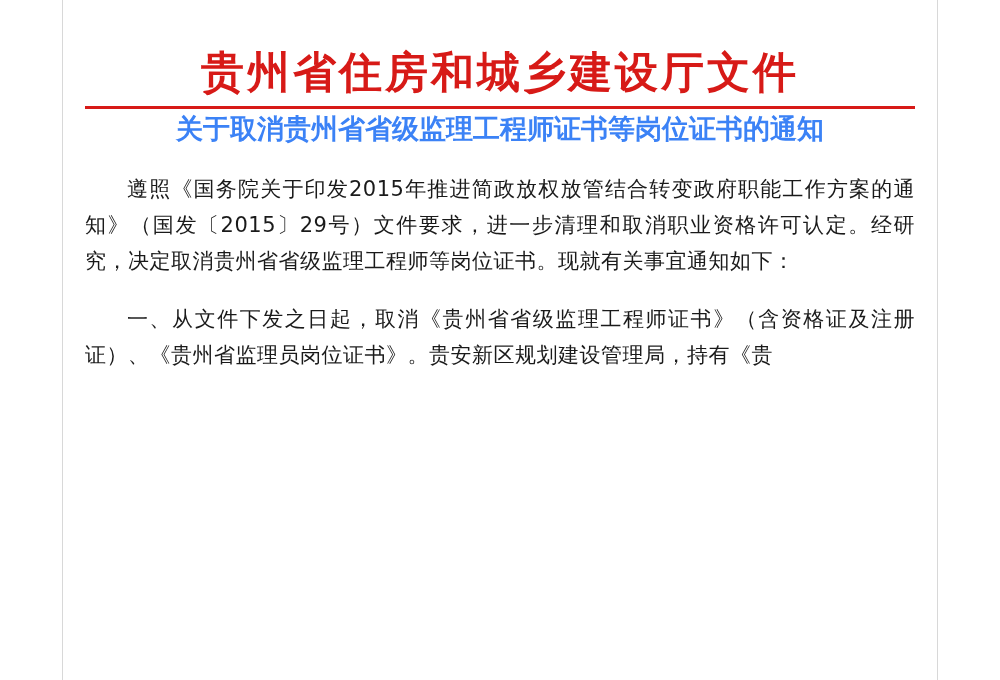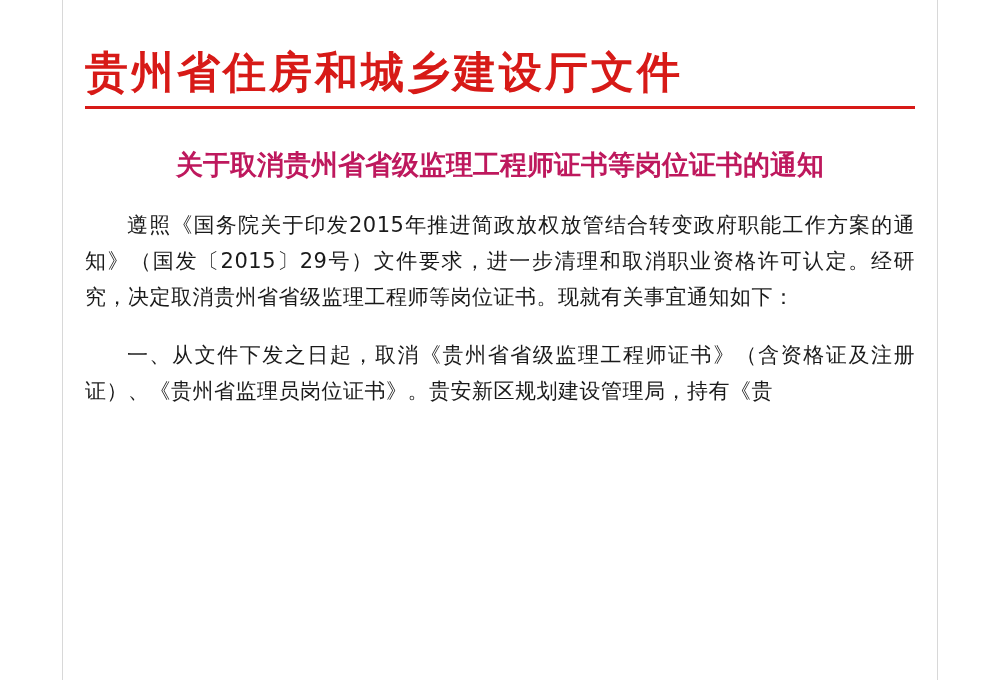--- a/index.html
+++ b/index.html
@@ -35,21 +35,21 @@
 
   .doc-body {
     position: absolute;
     left: 85px;
     right: 85px;
     top: 0;
     bottom: 0;
   }
 
   .masthead {
-    text-align: left;
+    text-align: center;
     padding-top: 48px;
   }
   .masthead-title {
     color: #d71a17;
     font-family: "DejaVu Serif", "Liberation Serif", serif;
     font-weight: bold;
     font-size: 43px;
     letter-spacing: 3px;
     line-height: 1.15;
     white-space: nowrap;
@@ -69,22 +69,21 @@
     background: #d71a17;
     margin-top: 9px;
   }
 
   .doc-title {
     text-align: center;
     font-family: "DejaVu Sans", "Liberation Sans", sans-serif;
     font-weight: bold;
     font-size: 27px;
     line-height: 1.45;
-    color: #be185d;
-    margin-top: 36px;
+    color: #3b82f6;
     padding: 0 18px;
   }
 
   .para {
     font-family: "DejaVu Sans", "Liberation Sans", sans-serif;
     font-size: 21px;
     line-height: 1.72;
     color: #1a1a1a;
     text-align: justify;
     margin-top: 26px;

